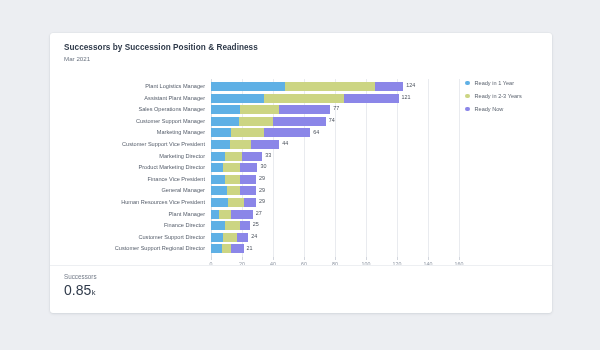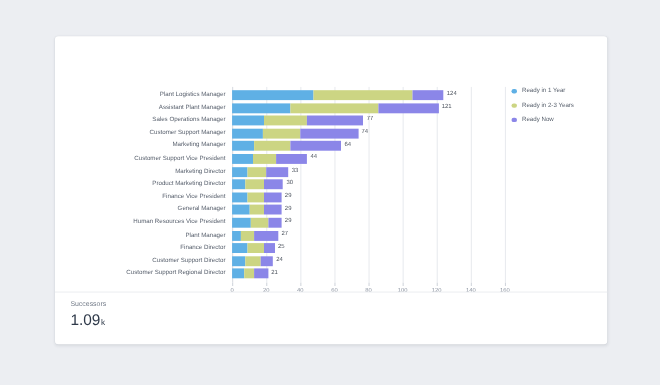--- a/index.html
+++ b/index.html
@@ -91,20 +91,24 @@
     font-size: 14px; color: #2f3a4a; margin-top: 2px;
     font-weight: normal; display: flex; align-items: baseline;
   }
   #footer-suffix { font-size: 7.5px; color: #2f3a4a; margin-left: 0.5px; }
 </style>
 </head>
 <body>
 
 <div id="card">
 
+  <div id="header">
+    <div id="chart-title">Successors by Succession Position &amp; Readiness</div>
+    <div id="chart-subtitle">Mar 2021</div>
+  </div>
 
   <div id="plot-area">
     <div id="labels-col">
         <div class="cat-label" style="top: 5px;">Plant Logistics Manager</div>
         <div class="cat-label" style="top: 16.6px;">Assistant Plant Manager</div>
         <div class="cat-label" style="top: 28.2px;">Sales Operations Manager</div>
         <div class="cat-label" style="top: 39.8px;">Customer Support Manager</div>
         <div class="cat-label" style="top: 51.4px;">Marketing Manager</div>
         <div class="cat-label" style="top: 63px;">Customer Support Vice President</div>
         <div class="cat-label" style="top: 74.6px;">Marketing Director</div>
@@ -251,18 +255,18 @@
       </div>
       <div class="legend-item">
         <span class="legend-dot" style="background: rgb(139, 134, 232);"></span>
         <span class="legend-label">Ready Now</span>
       </div>
     </div>
 
   <div id="footer">
     <div id="footer-label">Successors</div>
     <div id="footer-value">
-      <span>1.09</span>
+      <span>0.85</span>
         <span id="footer-suffix">k</span>
     </div>
   </div>
 
 </div>
 
 </body></html>

